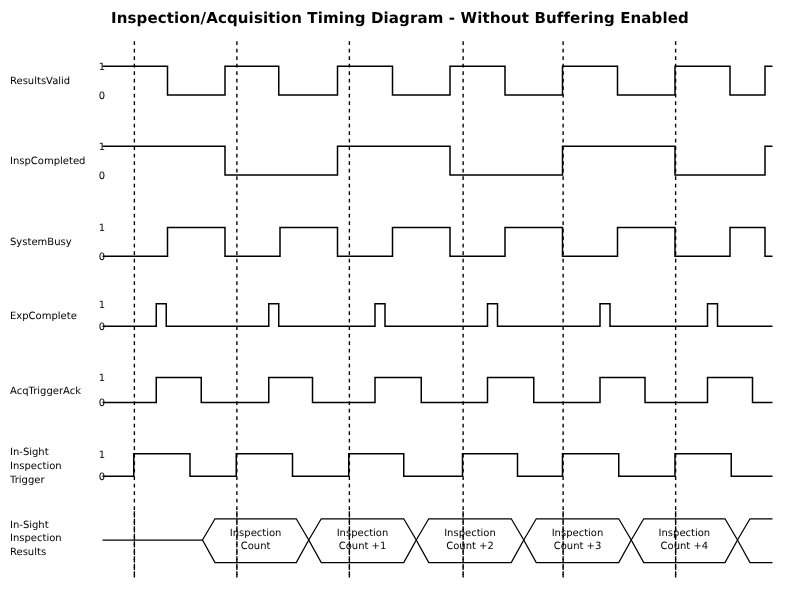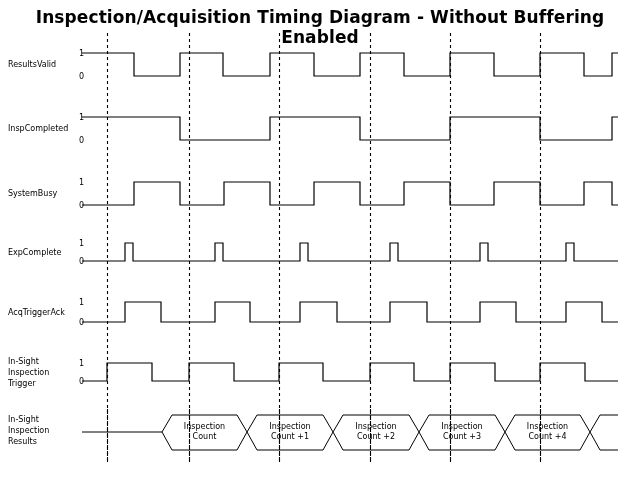--- a/index.html
+++ b/index.html
@@ -20,21 +20,21 @@
     height: 480px;
     background: #ffffff;
   }
   #title {
     position: absolute;
     left: 0;
     top: 7px;
     width: 640px;
     text-align: center;
     font-family: "DejaVu Sans", sans-serif;
-    font-size: 17px;
+    font-size: 12px;
     font-weight: bold;
     letter-spacing: 0.1px;
     color: #000000;
   }
   #diagram-svg {
     position: absolute;
     left: 0;
     top: 0;
   }
   .sig-label {

